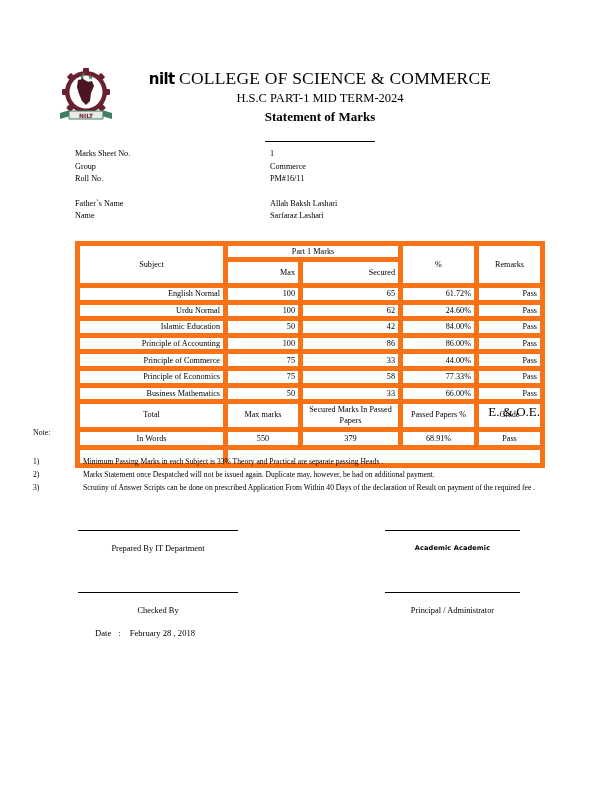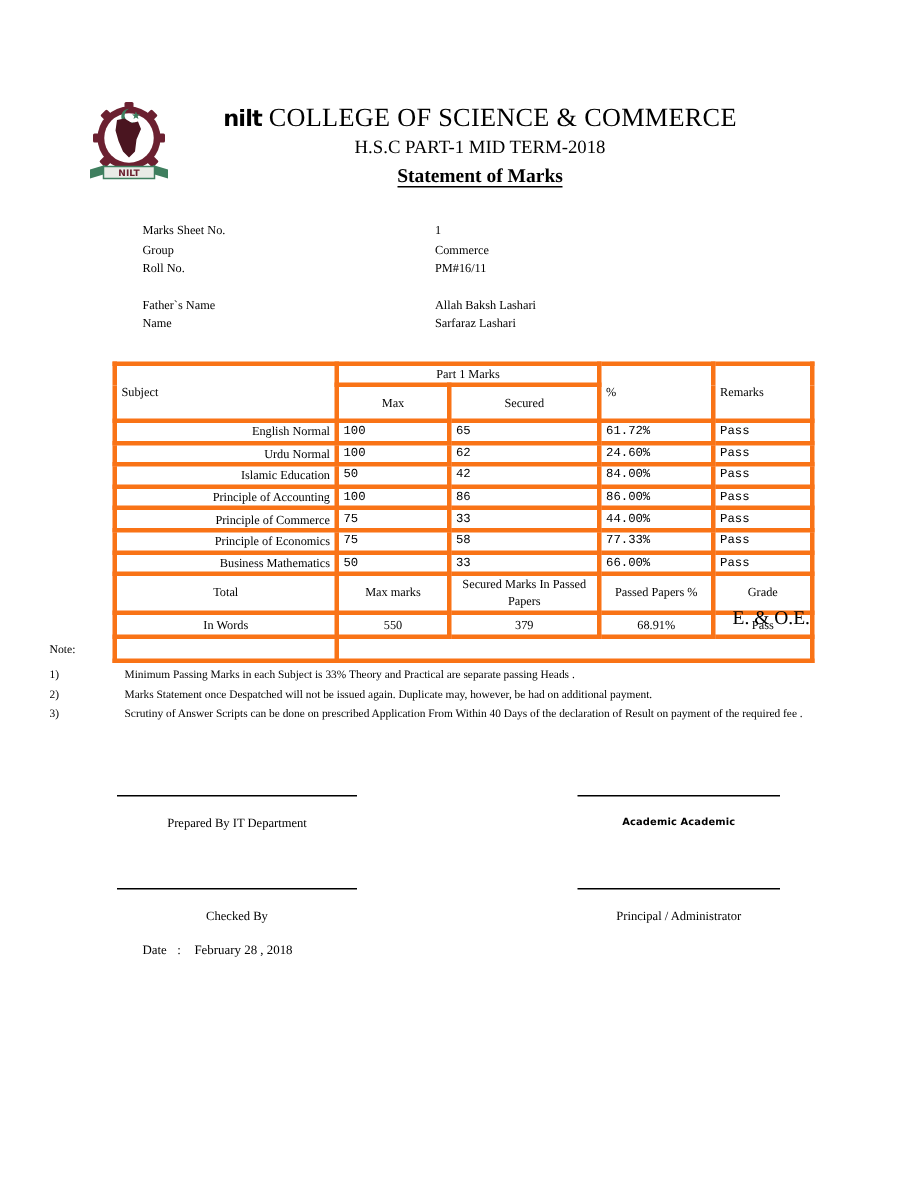--- a/index.html
+++ b/index.html
@@ -60,36 +60,35 @@
     white-space: nowrap;
   }
   .doc-title {
     font-size: 13px;
     font-weight: bold;
     margin-top: 3px;
     line-height: 16px;
   }
   .doc-title span {
     border-bottom: 1.3px solid #000;
-    padding-bottom: 0px;
+    padding-bottom: 17px;
   }
 
   
   .info-block {
     position: absolute;
     left: 75px; top: 148px;
     width: 420px;
     font-size: 8.2px;
     line-height: 12.6px;
   }
   .info-row {
     position: relative;
     height: 12.6px;
     white-space: nowrap;
-    margin-left: 20px;
   }
   .info-row .lbl {
     position: absolute;
     left: 0;
   }
   .info-row .val {
     position: absolute;
     left: 195px;
   }
   .info-gap { height: 12px; }
@@ -97,37 +96,37 @@
   
   .marks-table {
     position: absolute;
     left: 75px; top: 241px;
     width: 465px;
     border-collapse: collapse;
     table-layout: fixed;
     font-size: 8.2px;
   }
   .marks-table td, .marks-table th {
-    border: 3px solid #f97316;
+    border: 5px solid #f97316;
     padding: 0 3px;
     font-weight: normal;
     vertical-align: middle;
   }
   .marks-table .c-subject { width: 148px; }
   .marks-table .c-max     { width: 75px;  }
   .marks-table .c-secured { width: 100px; }
   .marks-table .c-pct     { width: 76px;  }
   .marks-table .c-remarks { width: 66px;  }
   .hdr-span  { height: 11px; text-align: center; }
-  .hdr-cell  { height: 32px; text-align: left; }
-  .hdr-sub   { height: 21px; text-align: center; }
+  .hdr-cell  { height: 32px; text-align: center; }
+  .hdr-sub   { height: 21px; text-align: right; }
 
   .row-subject td { height: 11.6px; }
   .cell-left   { text-align: right; }
-  .cell-center { text-align: left; font-family: Liberation Mono, monospace; }
+  .cell-center { text-align: right; }
 
   .row-total td { height: 23px; text-align: center; line-height: 10.5px; }
   .row-words td { height: 12.5px; text-align: center; }
   .row-blank td { height: 13px; }
 
   .eoe {
     position: absolute;
     left: 0; top: 404px;
     width: 540px;
     text-align: right;
@@ -137,21 +136,21 @@
   
   .notes {
     position: absolute;
     left: 33px; top: 427px;
     width: 520px;
     font-size: 7.6px;
     line-height: 11.4px;
   }
   .notes-heading {
     font-size: 7.8px;
-    margin-bottom: 6px;
+    margin-bottom: 18px;
   }
   .note-item {
     position: relative;
     margin-bottom: 1.5px;
     min-height: 10px;
   }
   .note-num {
     position: absolute;
     left: 0; top: 0;
     width: 20px;
@@ -227,21 +226,21 @@
           <path d="M3 47 L13 44 L13 50 L3 53 Z" fill="#3f7f5f"></path>
           <path d="M55 47 L45 44 L45 50 L55 53 Z" fill="#3f7f5f"></path>
           <path d="M12 45 L46 45 L46 53 L12 53 Z" fill="#e9ebe6" stroke="#3f7f5f" stroke-width="1"></path>
           <text x="29" y="51.6" font-family="DejaVu Sans, sans-serif" font-size="6" font-weight="bold" fill="#6b2030" text-anchor="middle">NILT</text>
         </g>
       </svg>
     </div>
 
     <div class="title-area">
       <div class="main-title"><span class="brand">nilt</span> <span>COLLEGE OF SCIENCE &amp; COMMERCE</span></div>
-      <div class="sub-title">H.S.C PART-1  MID TERM-2018</div>
+      <div class="sub-title">H.S.C PART-1  MID TERM-2024</div>
       <div class="doc-title"><span>Statement of Marks</span></div>
     </div>
   </div>
 
   <div class="info-block">
     <div class="info-row">
       <span class="lbl">Marks Sheet No.</span>
       <span class="val">1</span>
     </div>
     <div class="info-row">

